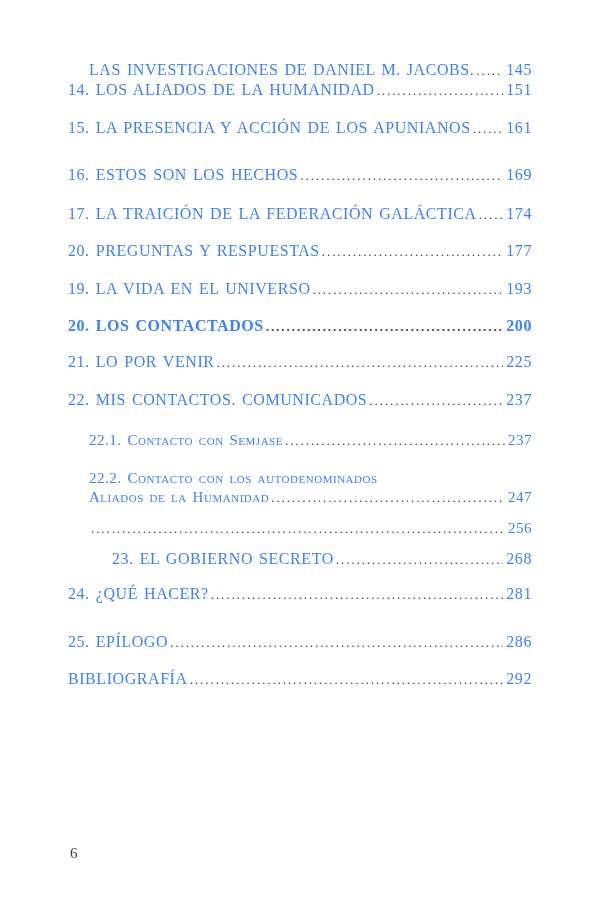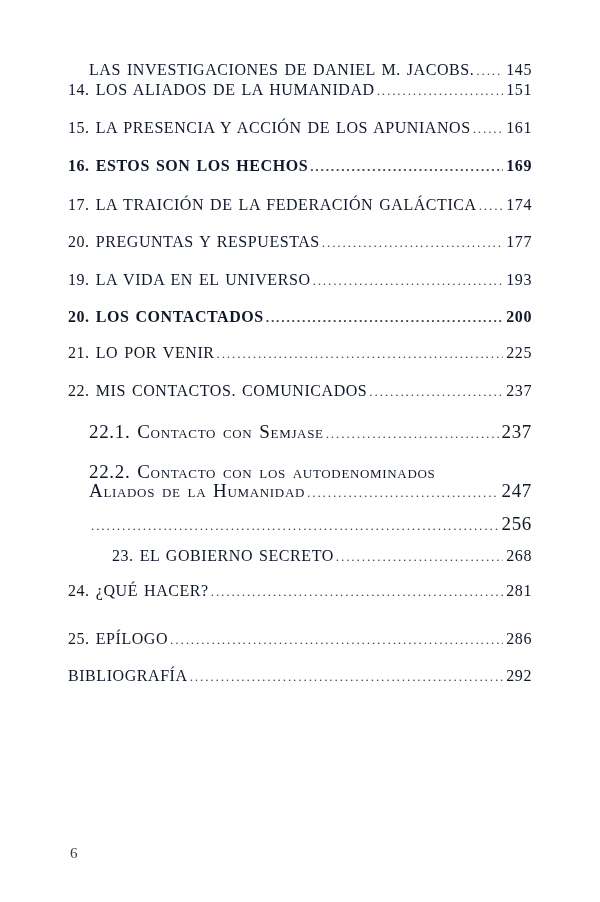--- a/index.html
+++ b/index.html
@@ -22,28 +22,28 @@
     overflow: hidden;
   }
   .toc {
     padding: 60px 68px 0 68px;
   }
   .row {
     font-size: 16px;
     line-height: 19px;
     letter-spacing: 0.035em;
     word-spacing: 1.5px;
-    color: #0f172a;
+    color: #3b82f6;
   }
   .row.sub {
     padding-left: 21px;
   }
   .row.sc {
     font-variant: small-caps;
-    font-size: 19px;
+    font-size: 15px;
   }
   .line {
     display: flex;
     align-items: baseline;
   }
   .lbl {
     white-space: nowrap;
     flex: 0 0 auto;
   }
   .wrapline .lbl {
@@ -96,21 +96,21 @@
           <span class="pg">151</span>
         </div>
       </div>
       <div class="row" style="margin-top: 18px;">
         <div class="line">
           <span class="lbl">15. LA PRESENCIA Y ACCIÓN DE LOS APUNIANOS</span>
           <span class="leader"></span>
           <span class="pg">161</span>
         </div>
       </div>
-      <div class="row" style="margin-top: 18px; font-weight: bold;">
+      <div class="row" style="margin-top: 27px;">
         <div class="line">
           <span class="lbl">16. ESTOS SON LOS HECHOS</span>
           <span class="leader"></span>
           <span class="pg">169</span>
         </div>
       </div>
       <div class="row" style="margin-top: 19px;">
         <div class="line">
           <span class="lbl">17. LA TRAICIÓN DE LA FEDERACIÓN GALÁCTICA</span>
           <span class="leader"></span>

